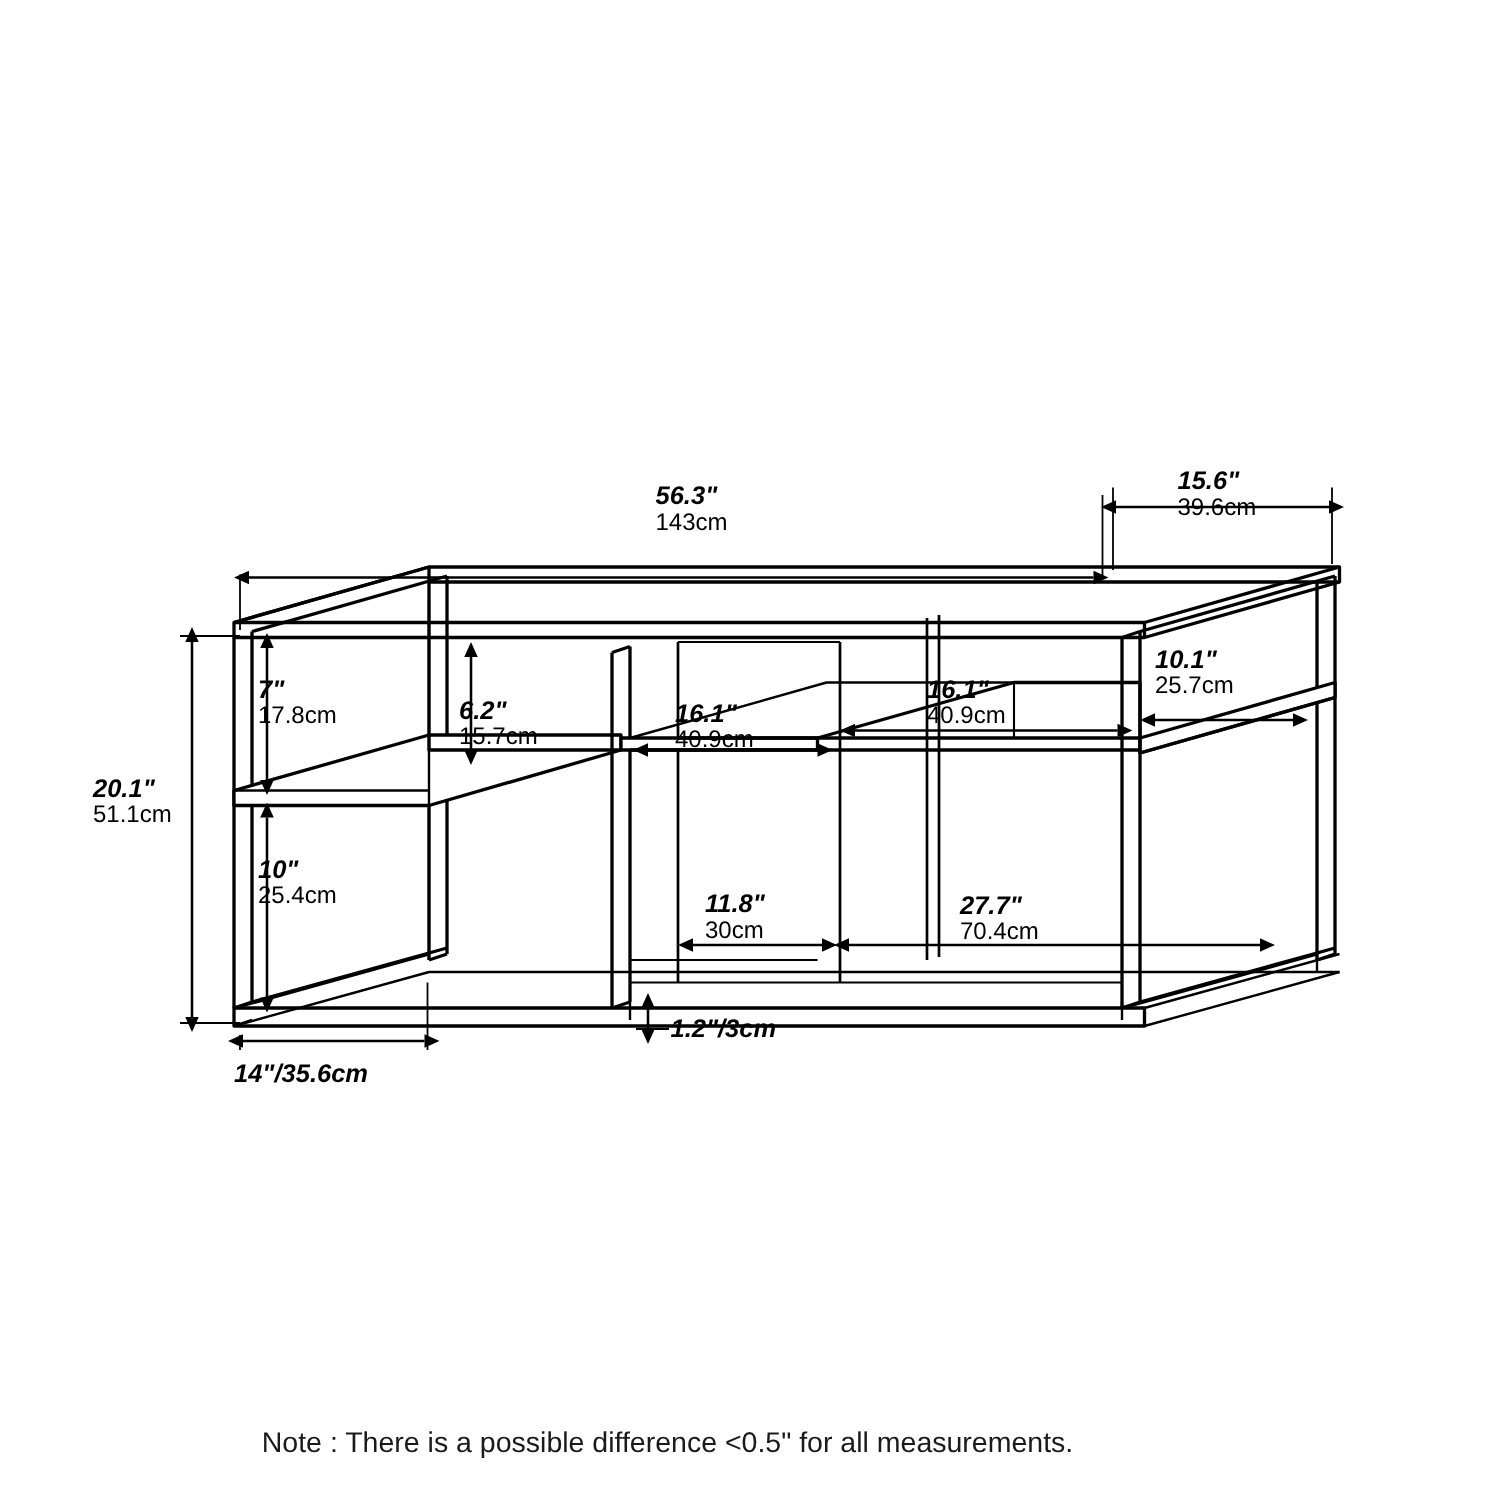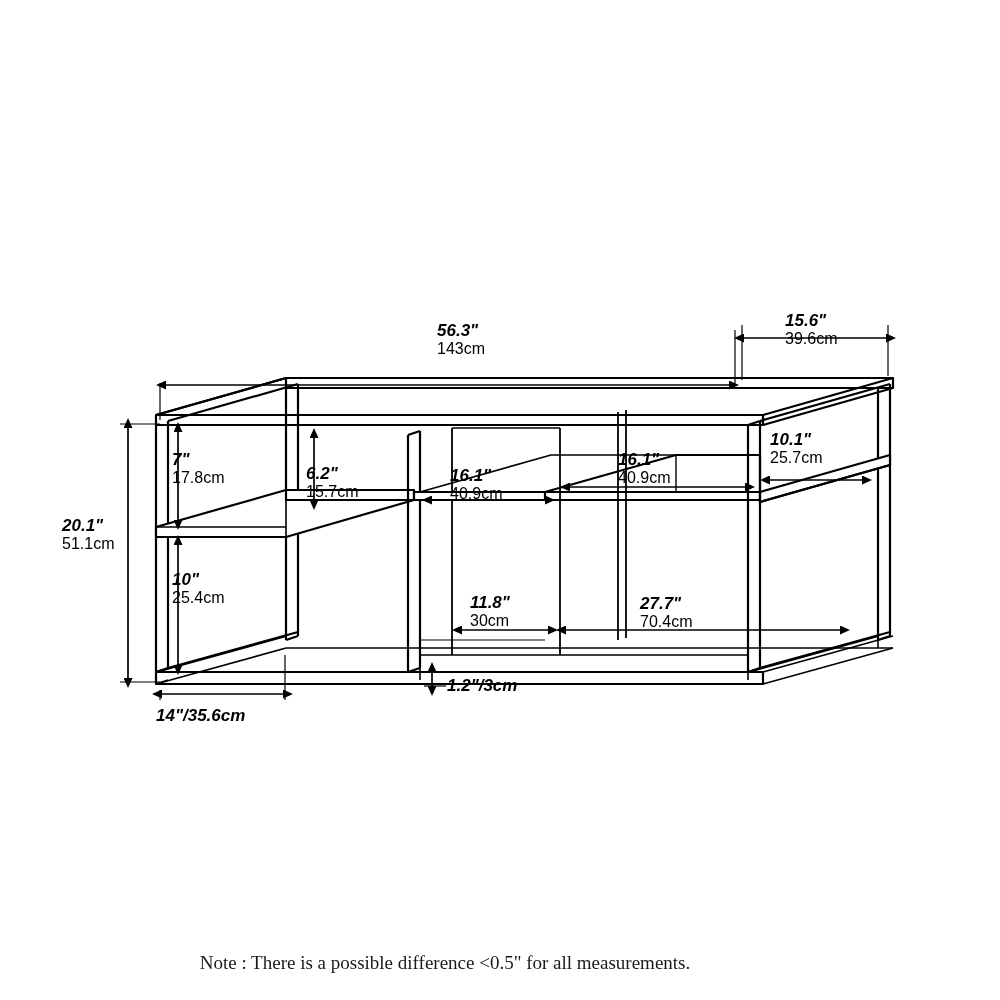--- a/index.html
+++ b/index.html
@@ -49,21 +49,21 @@
     display: inline;
   }
   .note {
     position: absolute;
     left: 0;
     top: 952px;
     width: 890px;
     text-align: center;
     font-size: 19px;
     color: #1a1a1a;
-    font-family: Liberation Serif, serif;
+    font-family: Liberation Sans, sans-serif;
   }
 </style>
 </head>
 <body>
 
 <div id="stage">
 
   <svg class="diagram" viewBox="0 0 1000 1000">
     <defs>
       <marker id="arrL" markerWidth="12" markerHeight="9" refX="10" refY="4.5" orient="auto" markerUnits="userSpaceOnUse">

